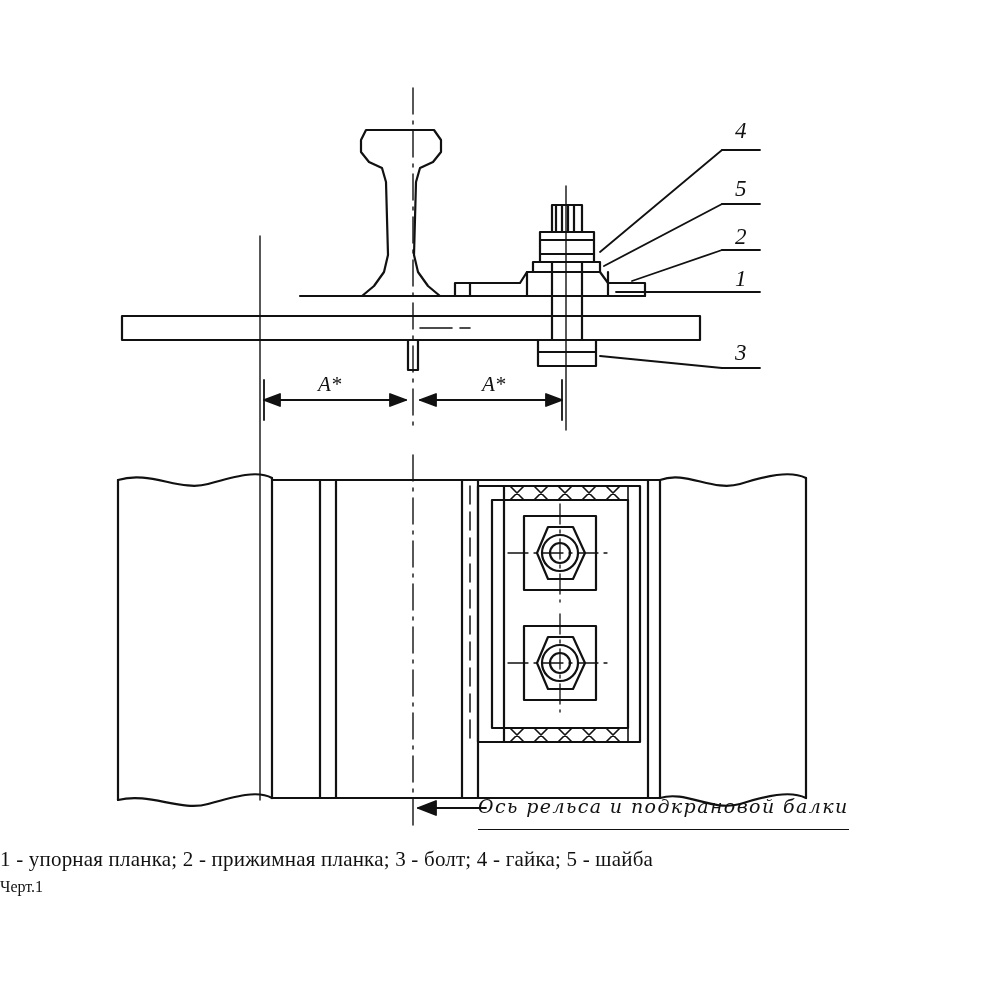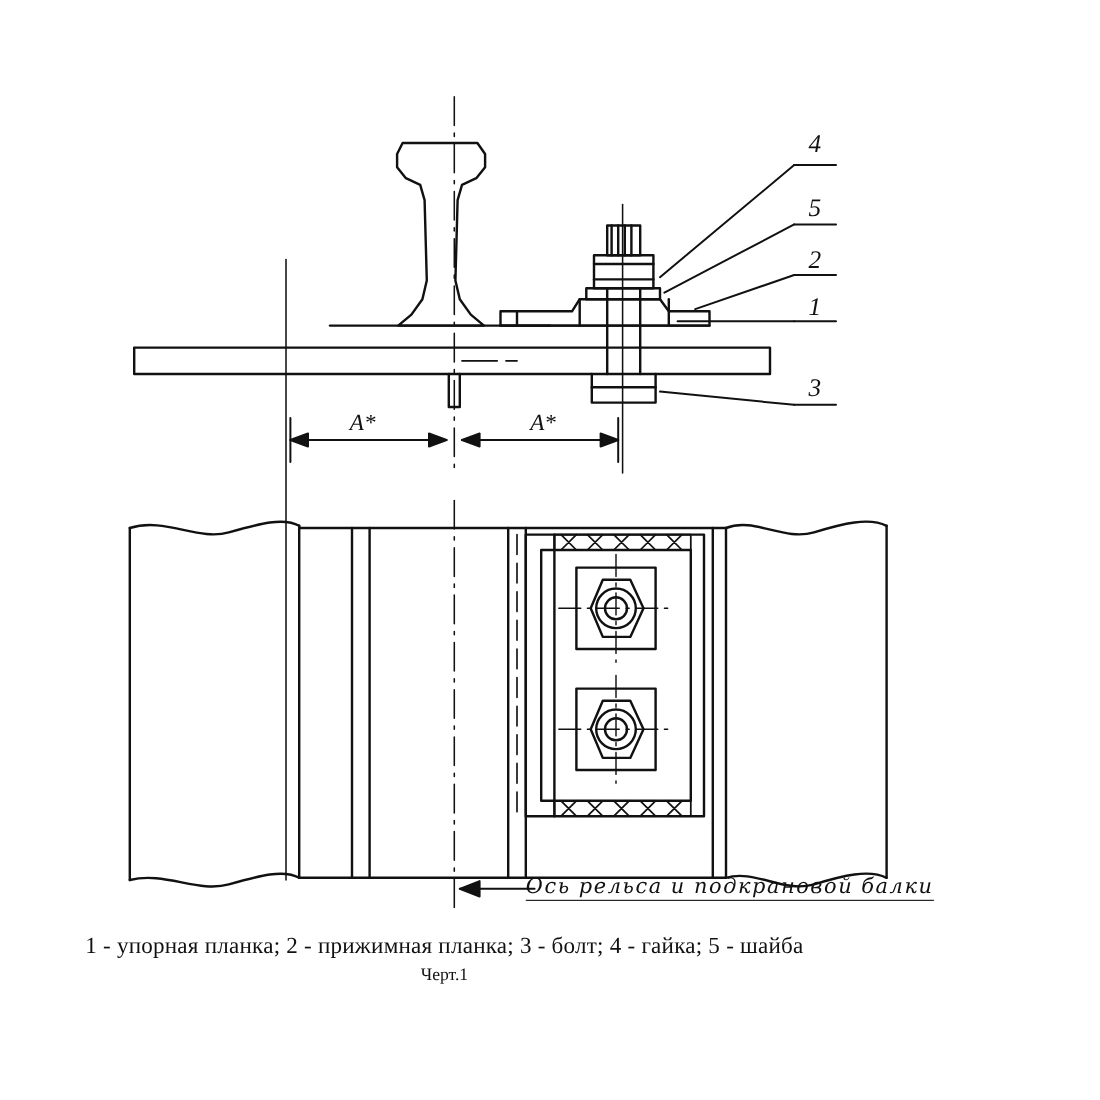--- a/index.html
+++ b/index.html
@@ -24,41 +24,41 @@
     left: 0;
     top: 0;
     width: 1000px;
     height: 1000px;
   }
   .caption-block {
     position: absolute;
     left: 0;
     top: 845px;
     width: 808px;
-    text-align: center;
+    text-align: left;
   }
   .legend-line {
     font-size: 21px;
     line-height: 28px;
     letter-spacing: 0.2px;
   }
   .fig-line {
     font-size: 16px;
     line-height: 28px;
   }
   .axis-note {
     position: absolute;
     left: 478px;
     top: 795px;
     font-family: "DejaVu Serif", serif;
     font-style: italic;
     font-size: 19px;
     letter-spacing: 1.4px;
     border-bottom: 1.6px solid #111;
-    padding-bottom: 1px;
+    padding-bottom: 12px;
     white-space: nowrap;
   }
   .lbl {
     position: absolute;
     font-family: "Liberation Serif", serif;
     font-style: italic;
     font-size: 23px;
     color: #111;
   }
   .dim-lbl {

